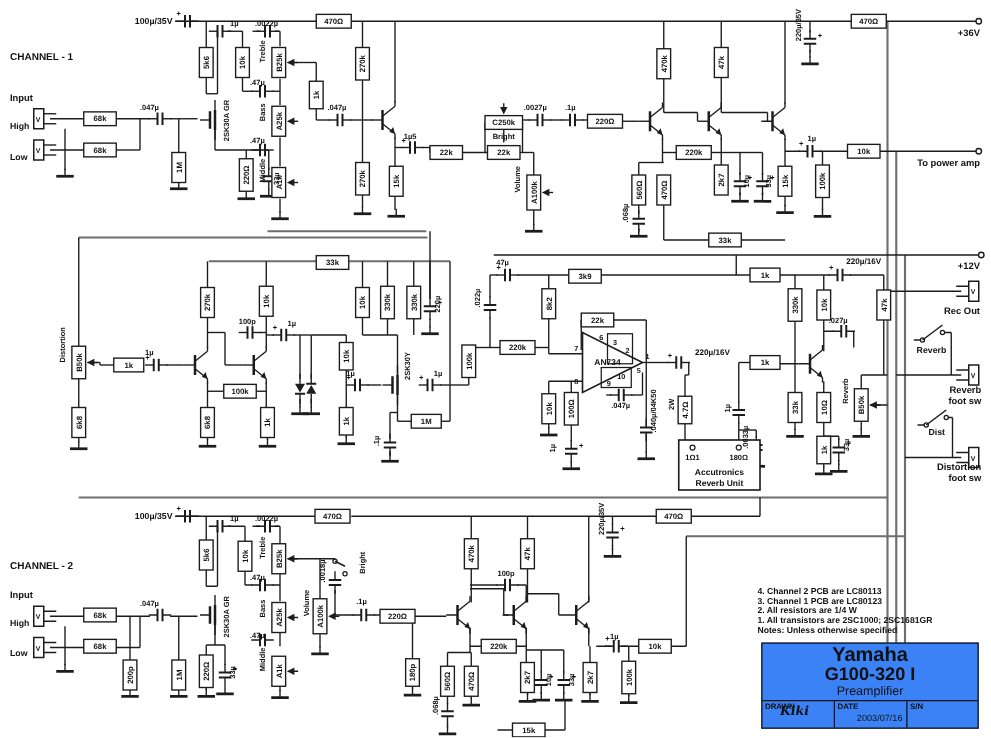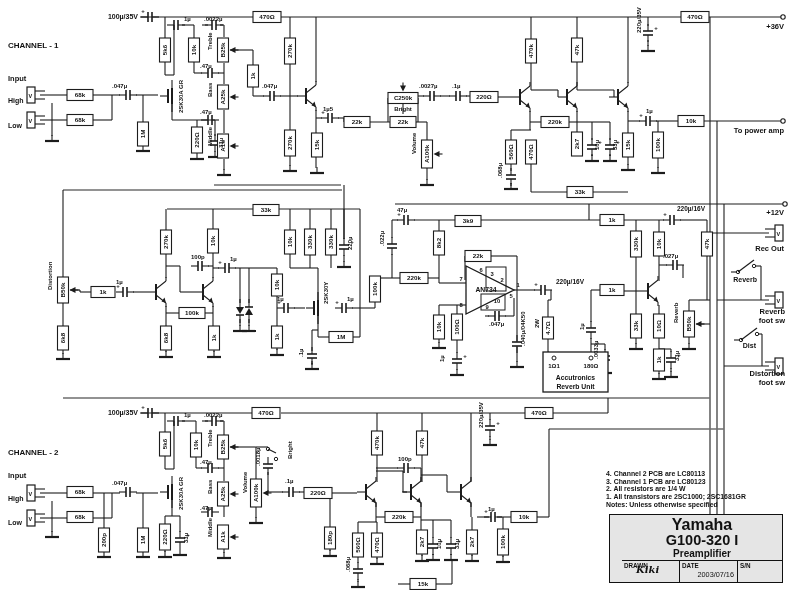--- a/index.html
+++ b/index.html
@@ -2,25 +2,25 @@
 <html><head>
 <meta charset="utf-8">
 <style>
   html,body{margin:0;padding:0;background:#fff;}
   .stage{position:relative;width:793px;height:590px;background:#fff;overflow:hidden;
          font-family:"Liberation Sans",sans-serif;}
   .stage svg{position:absolute;left:0;top:0;}
   .notes{position:absolute;left:606px;top:470px;width:182px;color:#111;}
   .notes div{font-size:6.9px;font-weight:bold;line-height:7.7px;white-space:nowrap;}
   .tbox{position:absolute;left:609px;top:514px;width:174px;height:69px;border:1.6px solid #111;
-        box-sizing:border-box;color:#111;background:#e5e5e5;padding-left:12px;}
+        box-sizing:border-box;color:#111;background:#3b82f6;}
   .tb-title{height:46px;text-align:center;border-bottom:1.4px solid #111;box-sizing:border-box;padding-top:1px;}
   .tb-brand{font-size:16px;font-weight:bold;line-height:17px;}
   .tb-model{font-size:14.5px;font-weight:bold;line-height:15px;}
-  .tb-sub{font-size:10px;font-weight:bold;line-height:11px;}
+  .tb-sub{font-size:10px;font-weight:normal;line-height:11px;}
   .tb-row{display:flex;height:21px;}
   .tb-cell{position:relative;box-sizing:border-box;height:100%;}
   .tb-cell.c1{width:58px;border-right:1.2px solid #111;}
   .tb-cell.c2{width:58px;border-right:1.2px solid #111;}
   .tb-cell.c3{flex:1;}
   .tb-lab{position:absolute;left:2px;top:1px;font-size:6.3px;font-weight:bold;}
   .tb-sig{position:absolute;left:14px;top:3px;font-size:10px;font-weight:bold;font-style:italic;
           font-family:"DejaVu Serif",serif;}
   .tb-date{position:absolute;right:3px;top:9px;font-size:7.3px;font-weight:normal;}
 </style>

